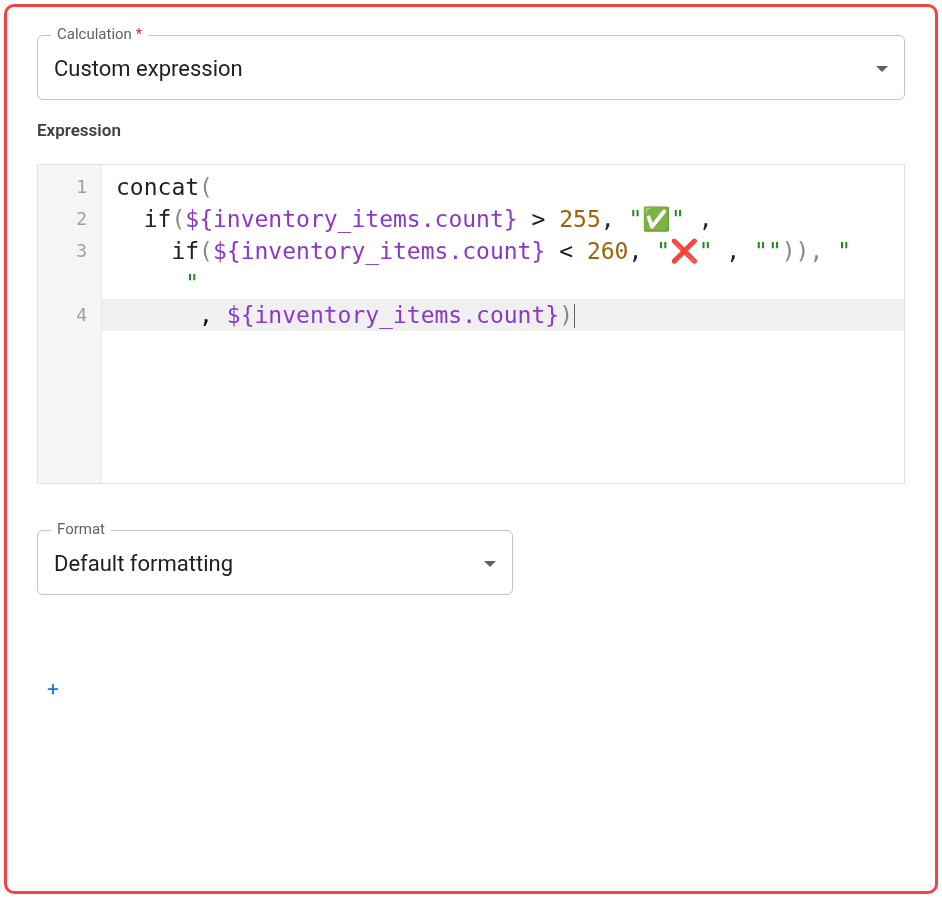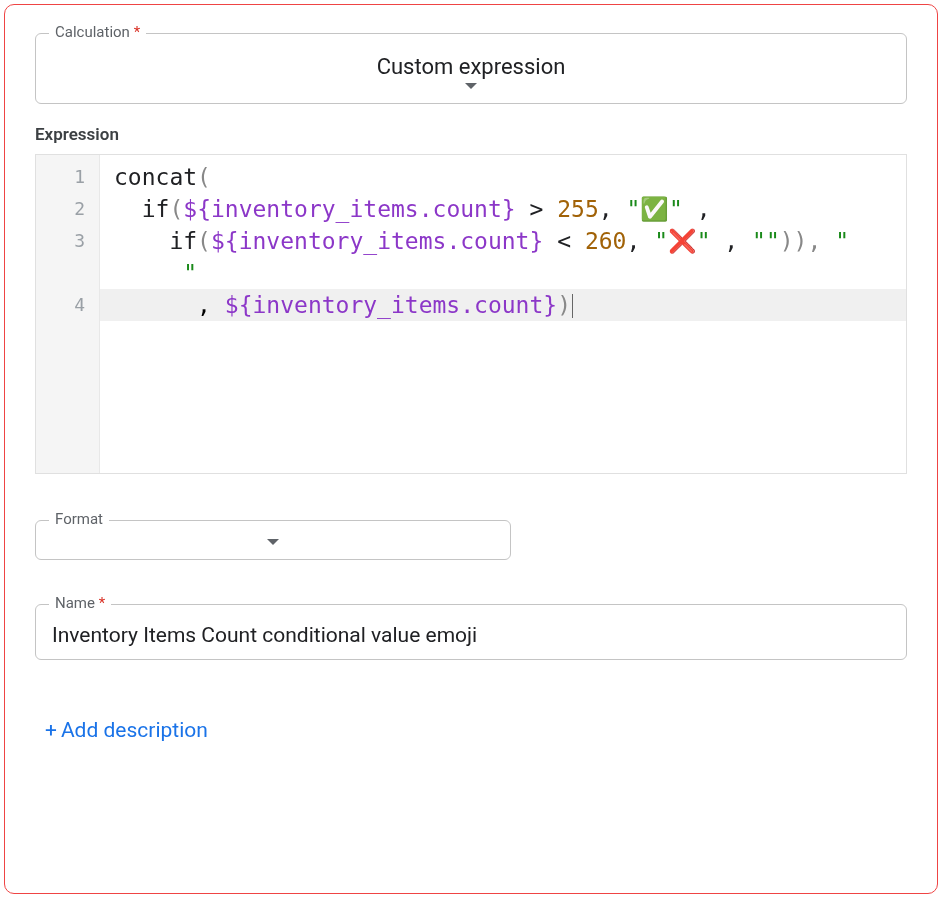--- a/index.html
+++ b/index.html
@@ -6,39 +6,38 @@
       box-sizing: border-box;
       margin: 0;
       padding: 0;
     }
     body {
       font-family: -apple-system, BlinkMacSystemFont, "Segoe UI", Roboto, Arial, sans-serif;
       background: #fff;
       padding: 4px;
     }
     .panel {
-      border: 1px solid #ef4444;
+      border: 3px solid #ef4444;
       border-radius: 10px;
       padding: 28px 30px 30px 30px;
       background: #fff;
       width: 934px;
       height: 890px;
     }
     .field {
       position: relative;
       margin-bottom: 20px;
     }
     .field-border {
       border: 1px solid #c4c4c4;
       border-radius: 6px;
       padding: 18px 16px 14px 16px;
       display: flex;
       align-items: center;
-      justify-content: center;
-      flex-direction: column;
+      justify-content: space-between;
     }
     .field-label {
       position: absolute;
       top: -10px;
       left: 14px;
       background: #fff;
       padding: 0 6px;
       font-size: 15px;
       color: #5f6368;
     }
@@ -54,21 +53,21 @@
       width: 0;
       height: 0;
       border-left: 6px solid transparent;
       border-right: 6px solid transparent;
       border-top: 6px solid #5f6368;
     }
     .expression-label {
       font-size: 17px;
       font-weight: 600;
       color: #3c4043;
-      margin-bottom: 10px;
+      margin-bottom: 24px;
     }
     .code-editor {
       border: 1px solid #e0e0e0;
       display: flex;
       height: 320px;
       overflow: hidden;
     }
     .gutter {
       background: #f5f5f5;
       border-right: 1px solid #e8e8e8;
@@ -198,36 +197,27 @@
     </div>
     <div class="code-content"><span class="code-line"><span class="tok-fn">concat</span><span class="tok-paren">(</span></span><span class="code-line"><span>  </span><span class="tok-fn">if</span><span class="tok-paren">(</span><span class="tok-var">$</span><span class="tok-var">{</span><span class="tok-var">inventory_items.count</span><span class="tok-var">}</span><span> </span><span class="tok-op">&gt;</span><span> </span><span class="tok-num">255</span><span class="tok-punc">, </span><span class="tok-str">"</span><span class="tok-emoji-check">✅</span><span class="tok-str">"</span><span class="tok-punc"> ,</span></span><span class="code-line wrap"><span>    </span><span class="tok-fn">if</span><span class="tok-paren">(</span><span class="tok-var">$</span><span class="tok-var">{</span><span class="tok-var">inventory_items.count</span><span class="tok-var">}</span><span> </span><span class="tok-op">&lt;</span><span> </span><span class="tok-num">260</span><span class="tok-punc">, </span><span class="tok-str">"</span><span class="tok-emoji-x">❌</span><span class="tok-str">"</span><span class="tok-punc"> , </span><span class="tok-str">""</span><span class="tok-paren">)), </span><span class="tok-str">"</span><br><span class="tok-str">     "</span></span><span class="code-line active"><span>      , </span><span class="tok-var">$</span><span class="tok-var">{</span><span class="tok-var">inventory_items.count</span><span class="tok-var">}</span><span class="tok-paren">)</span><span class="cursor-bar"></span></span></div>
   </div>
 
   <div class="spacer"></div>
 
   
   <div class="field format-field">
     <div class="field-label">Format</div>
     <div class="field-border">
+      <span class="field-value">Default formatting</span>
       <span class="chevron"></span>
     </div>
   </div>
 
   <div style="height:24px"></div>
 
   
-  <div class="field name-field">
-    <div class="field-label">
-      <span>Name</span>
-      <span class="req">*</span>
-    </div>
-    <div class="field-border">
-      <input type="text" class="name-input" value="Inventory Items Count conditional value emoji" style="">
-    </div>
-  </div>
 
   
   <div class="add-desc">
     <span class="plus">+</span>
-    <span>Add description</span>
   </div>
 
 </div>
 
 </body></html>

